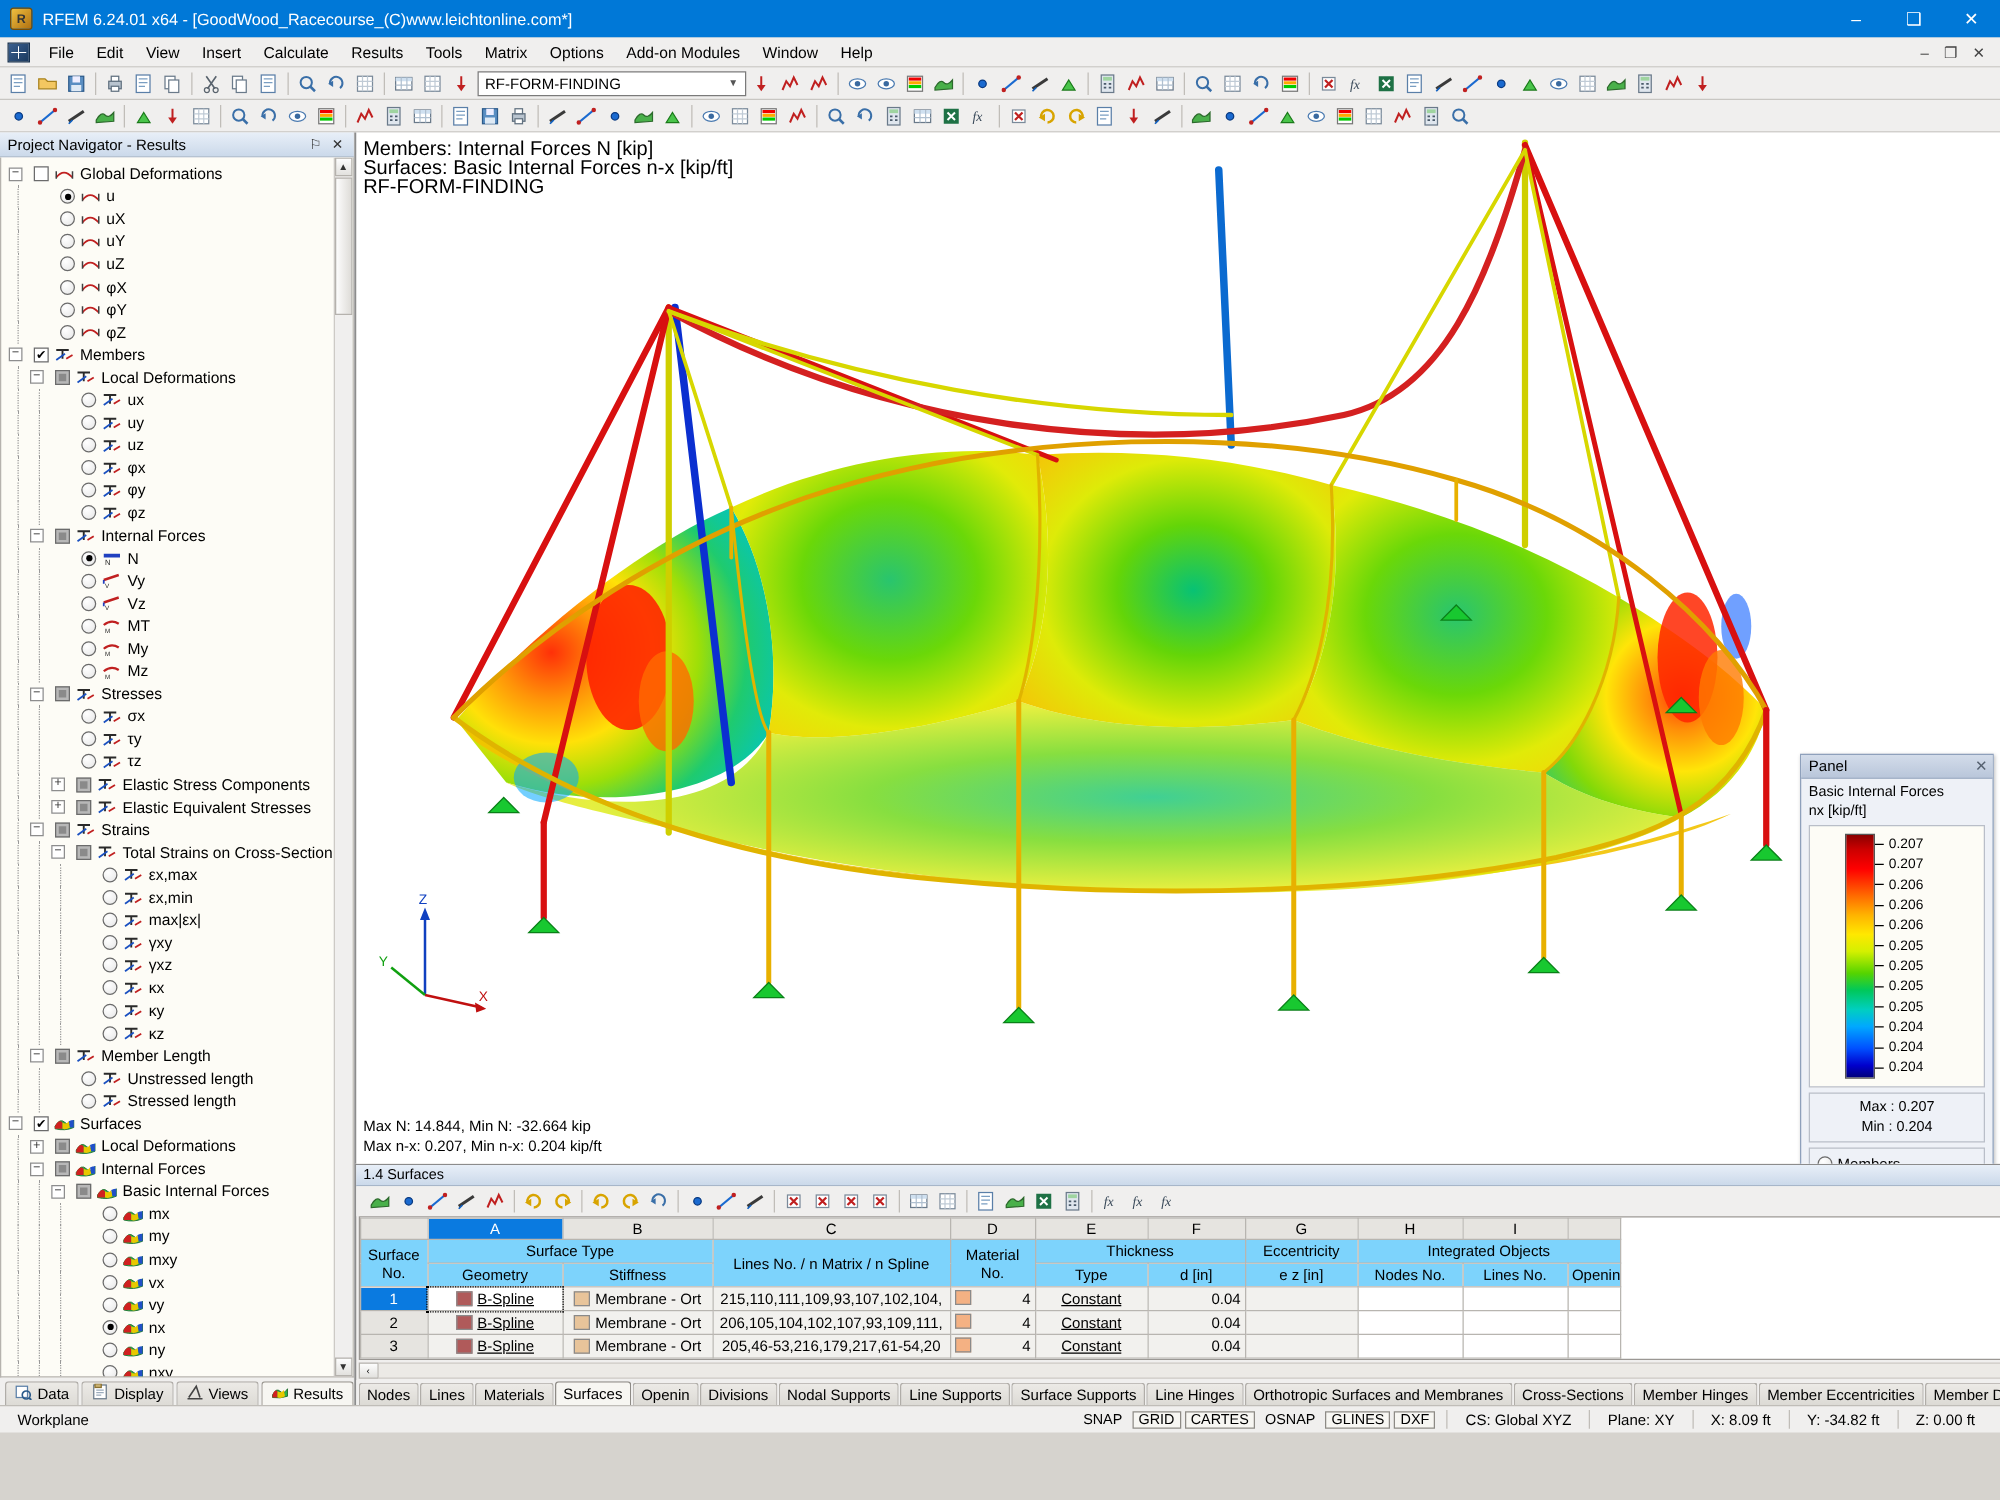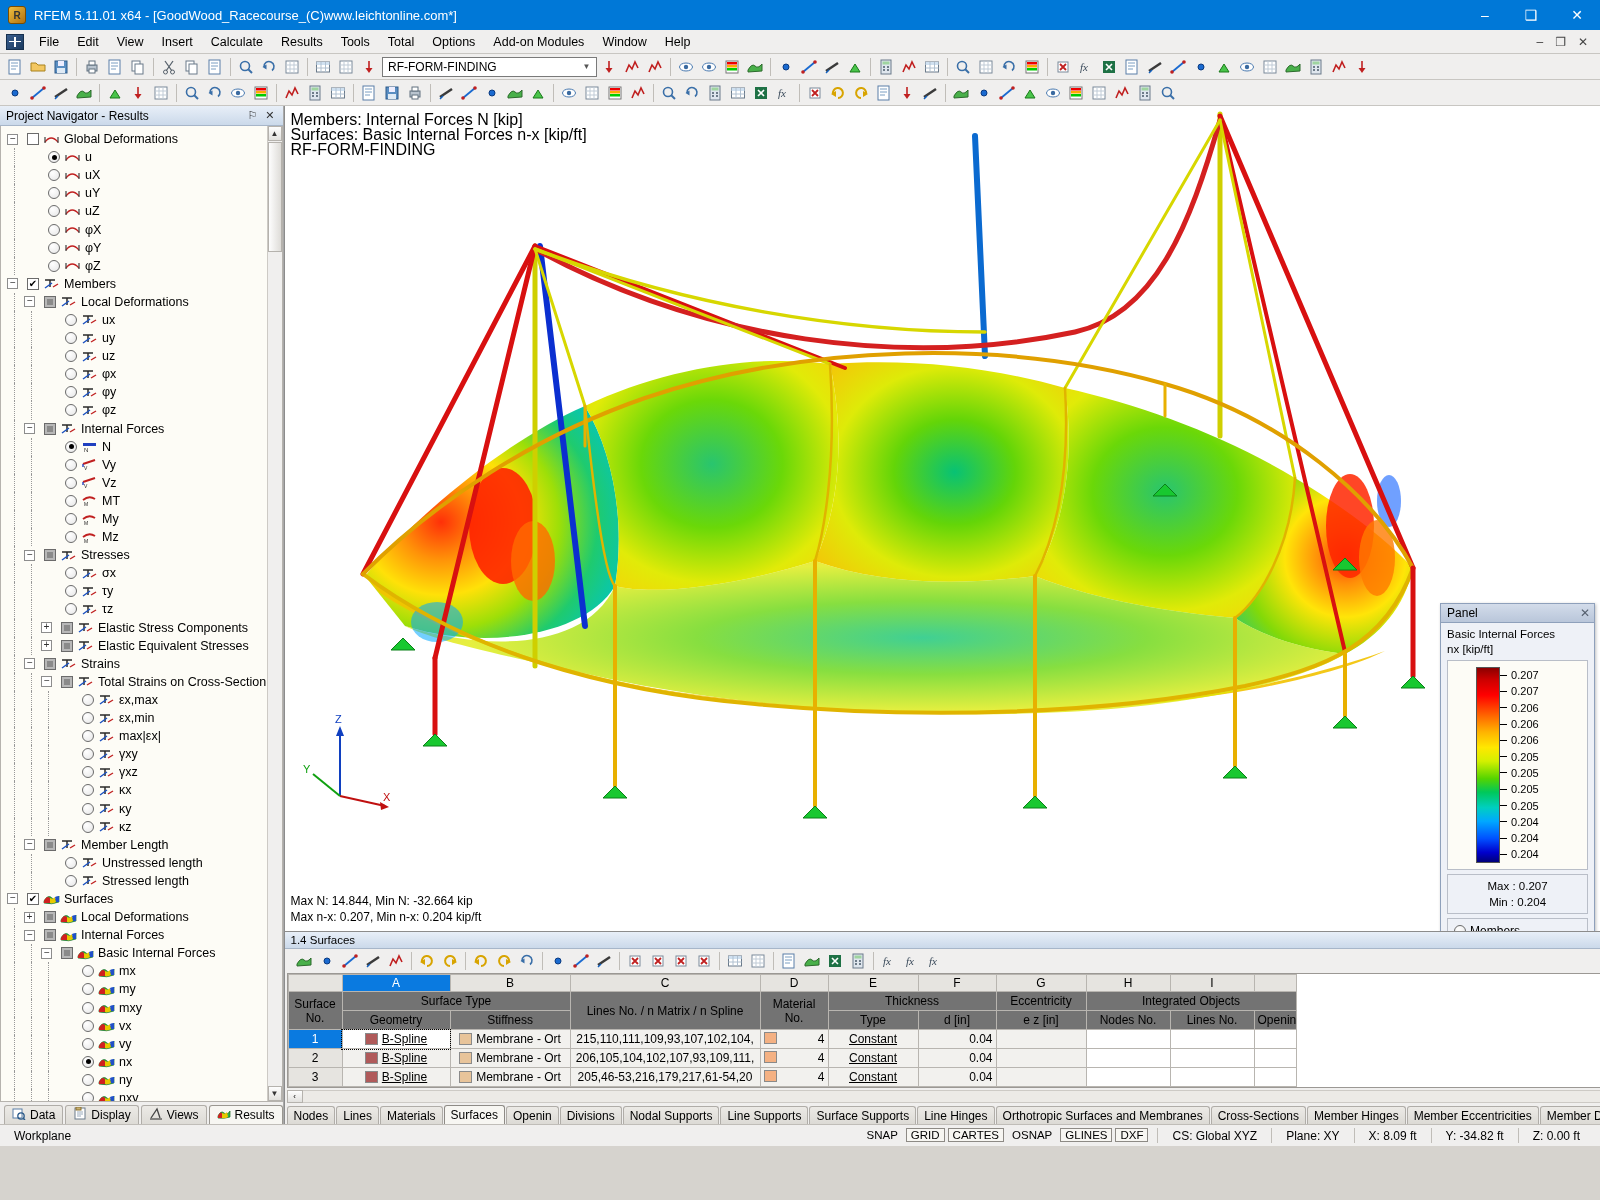--- a/index.html
+++ b/index.html
@@ -170,21 +170,21 @@
   #tbhdr .spacer{margin-left:auto;}
   #tbtools { height:24px; display:flex; align-items:center; gap:1px; padding-left:8px; background:#f0efee;}
   #grid { flex:1; overflow:hidden; background:#fff; margin:0 2px; border:1px solid #9b9894;}
   table.g { border-collapse:collapse; table-layout:fixed; width:1008px; }
   table.g th, table.g td {
     border:1px solid #b8b5b0; font-size:12px; padding:1px 3px; height:19px;
     font-weight:normal; overflow:hidden; white-space:nowrap;text-align:center;
   }
   table.g th.col { background:#e6e4e0; text-align:center; height:17px;}
   table.g th.col.sel { background:#0a7ae0; color:#fff; }
-  table.g th.hdr { background:#737373; text-align:center; }
+  table.g th.hdr { background:#7dd3fc; text-align:center; }
   table.g td { background:#f2f1ee; }
   table.g td.rowno { background:#e6e4e0; text-align:center; }
   table.g td.rowno.sel { background:#0a7ae0; color:#fff; }
   table.g td.num { text-align:right; }
   .sw { display:inline-block; width:13px;height:12px;border:1px solid #8a8a8a;
      vertical-align:-2px; margin-right:4px;}
   .ul { text-decoration:underline; }
   .cellsel { outline:1px dotted #000; background:#fff !important; }
   #hscroll { height:15px; background:#f0efee; display:flex; align-items:center; margin:1px 2px 0;}
   #hscroll .ar{width:16px;height:13px;border:1px solid #b5b2ad;background:linear-gradient(to bottom,#fdfdfd,#e2e1de);
@@ -203,38 +203,38 @@
      font-size:11.5px; line-height:15px;}
   #status .sbtn.off { border-color:transparent; background:transparent;}
   #status .right { margin-left:auto; display:flex; align-items:center; }
   #status .vs { width:1px;height:15px;background:#c0bdb8;margin:0 6px;}
 </style>
 </head>
 <body>
 
 <div id="titlebar">
   <div class="logo">R</div>
-  <div class="txt">RFEM 5.11.01 x64 - [GoodWood_Racecourse_(C)www.leichtonline.com*]</div>
+  <div class="txt">RFEM 6.24.01 x64 - [GoodWood_Racecourse_(C)www.leichtonline.com*]</div>
   <div class="winbtns">
     <div>–</div>
     <div>❑</div>
     <div class="close">✕</div>
   </div>
 </div>
 
 <div id="menubar">
   <div class="appicon"></div>
   <div class="mi">File</div>
   <div class="mi">Edit</div>
   <div class="mi">View</div>
   <div class="mi">Insert</div>
   <div class="mi">Calculate</div>
   <div class="mi">Results</div>
   <div class="mi">Tools</div>
-  <div class="mi">Total</div>
+  <div class="mi">Matrix</div>
   <div class="mi">Options</div>
   <div class="mi">Add-on Modules</div>
   <div class="mi">Window</div>
   <div class="mi">Help</div>
   <div class="winctl">
     <span>–</span>
     <span>❐</span>
     <span>✕</span>
   </div>
 </div>

